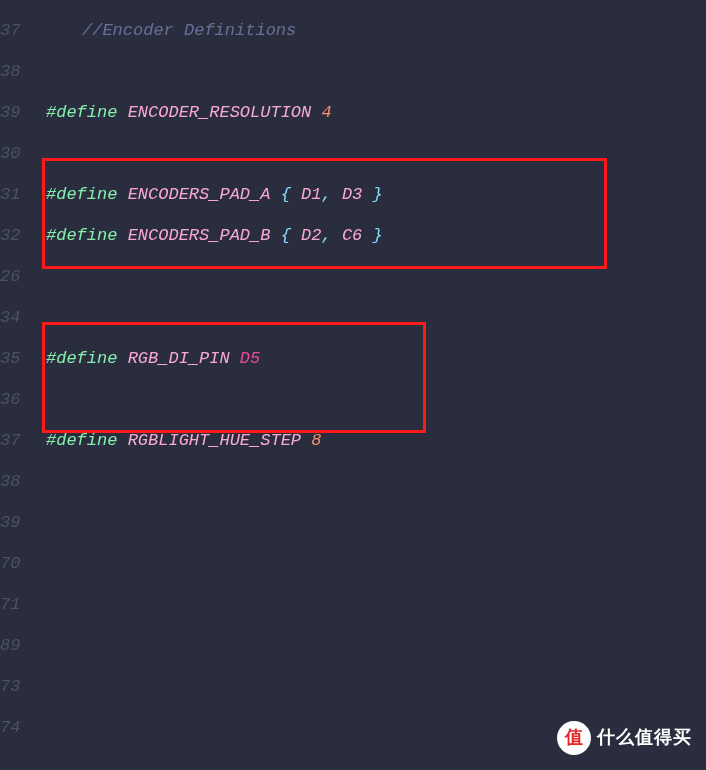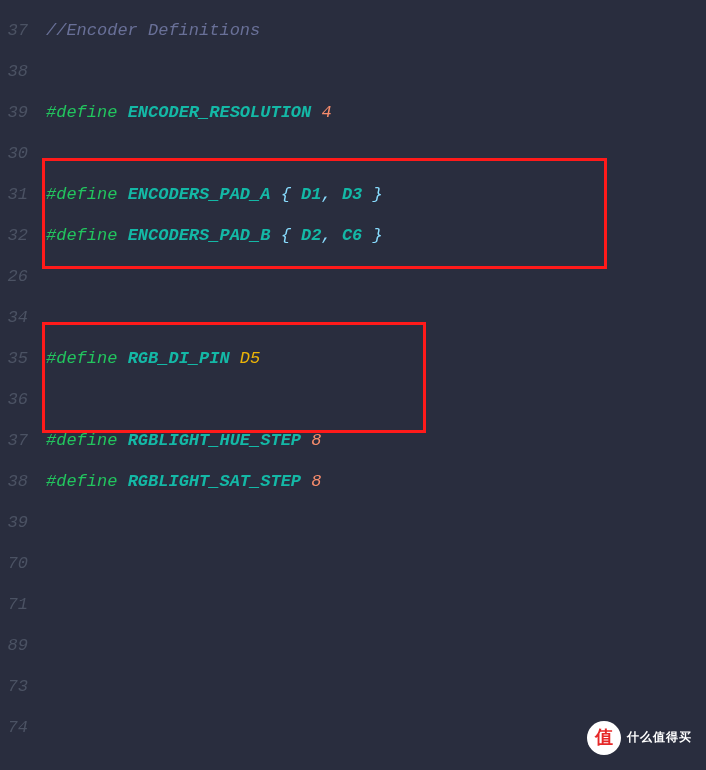--- a/index.html
+++ b/index.html
@@ -18,43 +18,42 @@
       height: 770px;
       overflow: hidden;
       position: relative;
     }
     .editor {
       display: flex;
       padding-top: 10px;
     }
     .gutter {
       width: 38px;
-      text-align: right;
       color: #4b5263;
       padding-right: 10px;
       user-select: none;
       flex-shrink: 0;
     }
     .line-num {
       height: 41px;
     }
     .code {
       flex: 1;
       padding-left: 8px;
     }
     .code-line {
       height: 41px;
       white-space: pre;
     }
-    .comment { color: #697098; }
-    .directive { color: #22c55e; }
-    .identifier { color: #14b8a6; font-weight: bold; }
+    .comment { color: #697098; margin-left: 36px; }
+    .directive { color: #86efac; }
+    .identifier { color: #f9a8d4; }
     .number { color: #f78c6c; }
     .brace { color: #89ddff; }
-    .const-blue { color: #eab308; }
+    .const-blue { color: #ec4899; }
     .box1 {
       position: absolute;
       border: 3px solid #ff1a1a;
       left: 42px;
       top: 158px;
       width: 565px;
       height: 111px;
       pointer-events: none;
     }
     .box2 {
@@ -84,21 +83,21 @@
       display: flex;
       align-items: center;
       justify-content: center;
       font-weight: bold;
       font-size: 18px;
       font-family: sans-serif;
     }
     .wm-text {
       color: #fff;
       font-weight: bold;
-      font-size: 12px;
+      font-size: 18px;
       font-family: "Microsoft YaHei", sans-serif;
       letter-spacing: 1px;
     }
   </style>
 </head>
 <body>
 
 <div class="editor">
   <div class="gutter">
     <div class="line-num">37</div>
@@ -125,21 +124,20 @@
     <div class="code-line"></div>
     <div class="code-line"><span class="directive">#define</span> <span class="identifier">ENCODER_RESOLUTION</span> <span class="number">4</span></div>
     <div class="code-line"></div>
     <div class="code-line"><span class="directive">#define</span> <span class="identifier">ENCODERS_PAD_A</span> <span class="brace">{</span> <span class="identifier">D1</span><span class="brace">,</span> <span class="identifier">D3</span> <span class="brace">}</span></div>
     <div class="code-line"><span class="directive">#define</span> <span class="identifier">ENCODERS_PAD_B</span> <span class="brace">{</span> <span class="identifier">D2</span><span class="brace">,</span> <span class="identifier">C6</span> <span class="brace">}</span></div>
     <div class="code-line"></div>
     <div class="code-line"></div>
     <div class="code-line"><span class="directive">#define</span> <span class="identifier">RGB_DI_PIN</span> <span class="const-blue">D5</span></div>
     <div class="code-line"></div>
     <div class="code-line"><span class="directive">#define</span> <span class="identifier">RGBLIGHT_HUE_STEP</span> <span class="number">8</span></div>
-    <div class="code-line"><span class="directive">#define</span> <span class="identifier">RGBLIGHT_SAT_STEP</span> <span class="number">8</span></div>
     <div class="code-line"></div>
     <div class="code-line"></div>
   </div>
 </div>
 
 <div class="box1"></div>
 <div class="box2"></div>
 
 <div class="watermark">
   <div class="wm-circle">值</div>

